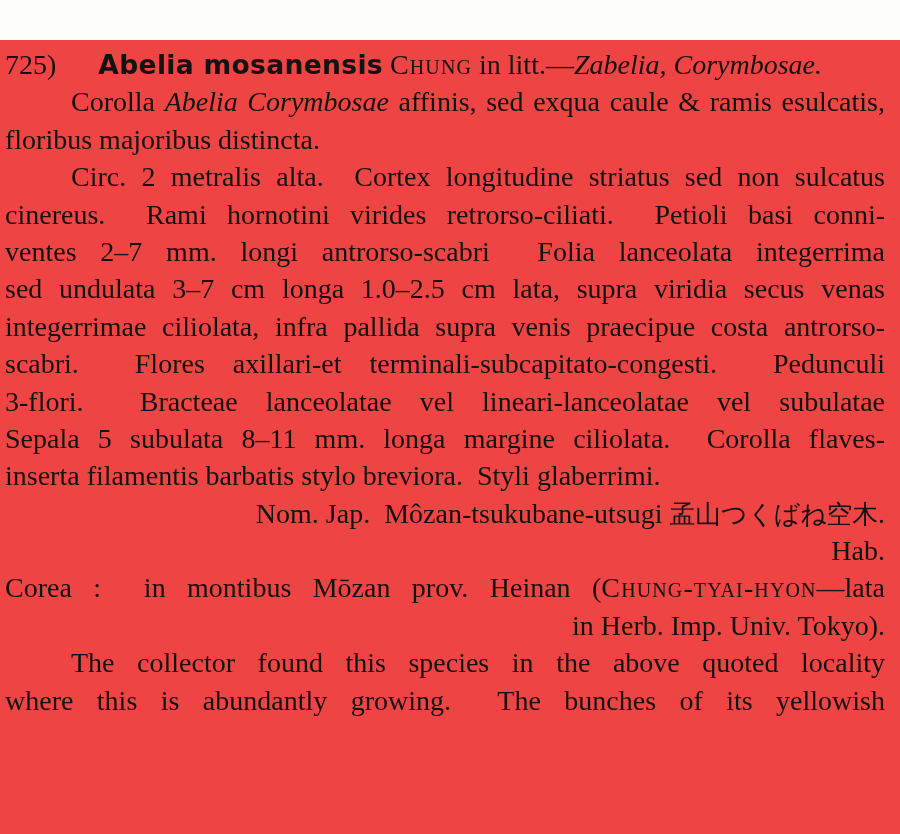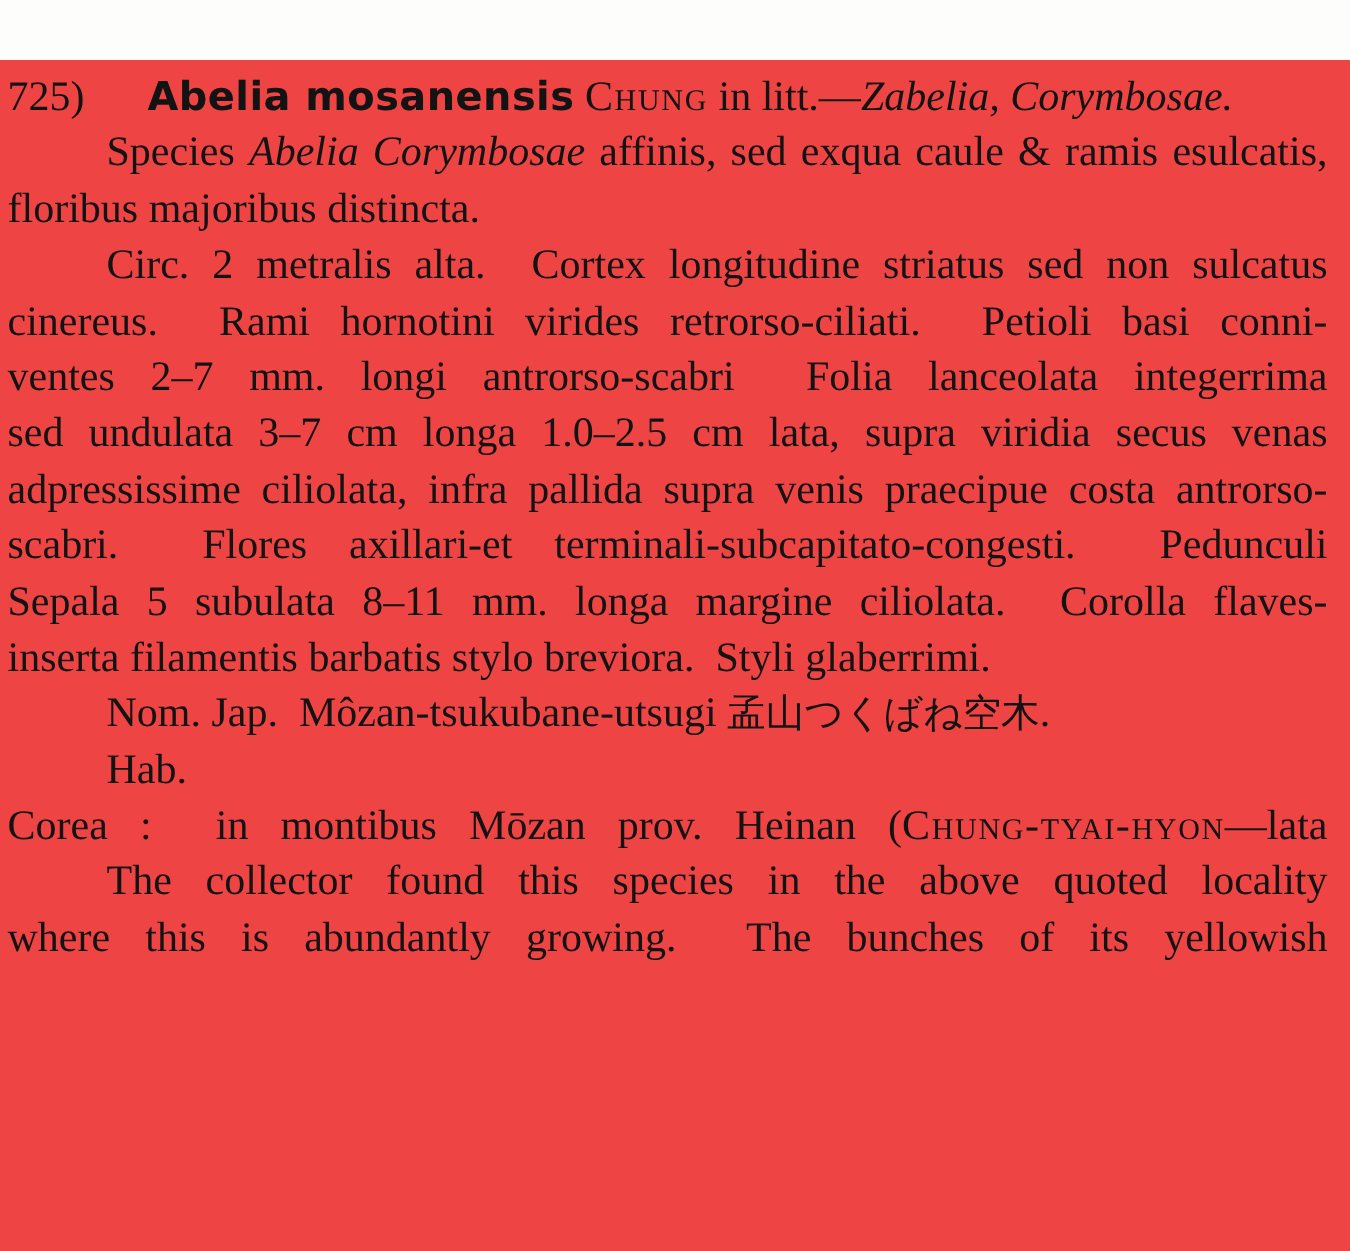--- a/index.html
+++ b/index.html
@@ -23,21 +23,21 @@
     height: 37.4px;
     line-height: 37.4px;
     overflow: hidden;
     text-align: left;
     white-space: normal;
   }
   .line.justify {
     text-align: justify;
     text-align-last: justify;
   }
-  .line.indent { padding-left: 66px; }
+  .line.indent { padding-left: 66px; text-align: right; }
   .line.indent.justify { padding-left: 66px; }
   .s-normal { }
   .s-bold {
     font-family: "DejaVu Sans", "Liberation Sans", sans-serif;
     font-weight: 700;
     font-size: 0.95em;
     letter-spacing: 0.3px;
   }
   .s-italic { font-style: italic; }
   .s-smallcaps {
@@ -50,39 +50,41 @@
   }
 </style>
 </head>
 <body>
 
 <div class="page" id="page-root" style="background: #ef4444; color: rgb(19, 19, 19); margin-top: 40px;">
     <div class="para">
       <div class="line"><span class="s-normal">725)  </span><span class="s-bold">Abelia mosanensis</span><span class="s-normal"> </span><span class="s-smallcaps">Chung</span><span class="s-normal"> in litt.—</span><span class="s-italic">Zabelia, Corymbosae.</span></div>
     </div>
     <div class="para">
-      <div class="line indent justify"><span class="s-normal">Species </span><span class="s-italic">Abelia Corymbosae</span><span class="s-normal"> affinis, sed exqua caule &amp; ramis esulcatis,</span></div>
+      <div class="line indent justify"><span class="s-normal">Corolla </span><span class="s-italic">Abelia Corymbosae</span><span class="s-normal"> affinis, sed exqua caule &amp; ramis esulcatis,</span></div>
       <div class="line"><span class="s-normal">floribus majoribus distincta.</span></div>
     </div>
     <div class="para">
       <div class="line indent justify"><span class="s-normal">Circ. 2 metralis alta.&nbsp; Cortex longitudine striatus sed non sulcatus</span></div>
       <div class="line justify"><span class="s-normal">cinereus.&nbsp; Rami hornotini virides retrorso-ciliati.&nbsp; Petioli basi conni-</span></div>
       <div class="line justify"><span class="s-normal">ventes 2–7 mm. longi antrorso-scabri&nbsp; Folia lanceolata integerrima</span></div>
       <div class="line justify"><span class="s-normal">sed undulata 3–7 cm longa 1.0–2.5 cm lata, supra viridia secus venas</span></div>
-      <div class="line justify"><span class="s-normal">adpressissime ciliolata, infra pallida supra venis praecipue costa antrorso-</span></div>
+      <div class="line justify"><span class="s-normal">integerrimae ciliolata, infra pallida supra venis praecipue costa antrorso-</span></div>
       <div class="line justify"><span class="s-normal">scabri.&nbsp; Flores axillari-et terminali-subcapitato-congesti.&nbsp; Pedunculi</span></div>
+      <div class="line justify"><span class="s-normal">3-flori.&nbsp; Bracteae lanceolatae vel lineari-lanceolatae vel subulatae</span></div>
       <div class="line justify"><span class="s-normal">Sepala 5 subulata 8–11 mm. longa margine ciliolata.&nbsp; Corolla flaves-</span></div>
       <div class="line"><span class="s-normal">inserta filamentis barbatis stylo breviora.&nbsp; Styli glaberrimi.</span></div>
     </div>
     <div class="para">
       <div class="line indent"><span class="s-normal">Nom. Jap.&nbsp; Môzan-tsukubane-utsugi </span><span class="s-cjk">孟山つくばね空木</span><span class="s-normal">.</span></div>
     </div>
     <div class="para">
       <div class="line indent"><span class="s-normal">Hab.</span></div>
     </div>
     <div class="para">
       <div class="line justify"><span class="s-normal">Corea&nbsp;:&nbsp; in montibus Mōzan prov. Heinan (</span><span class="s-smallcaps">Chung-tyai-hyon</span><span class="s-normal">—lata</span></div>
+      <div class="line indent"><span class="s-normal">in Herb. Imp. Univ. Tokyo).</span></div>
     </div>
     <div class="para">
       <div class="line indent justify"><span class="s-normal">The collector found this species in the above quoted locality</span></div>
       <div class="line justify"><span class="s-normal">where this is abundantly growing.&nbsp; The bunches of its yellowish</span></div>
     </div>
   </div>
 
 </body></html>

